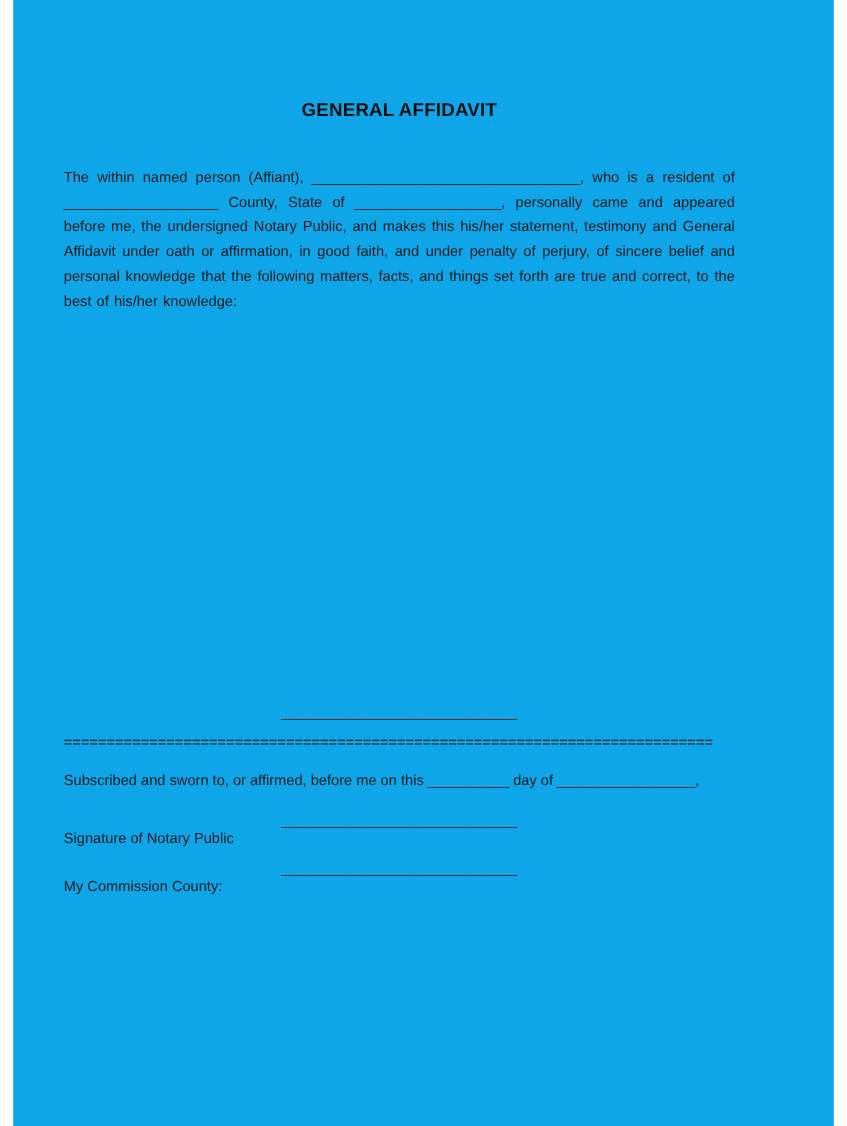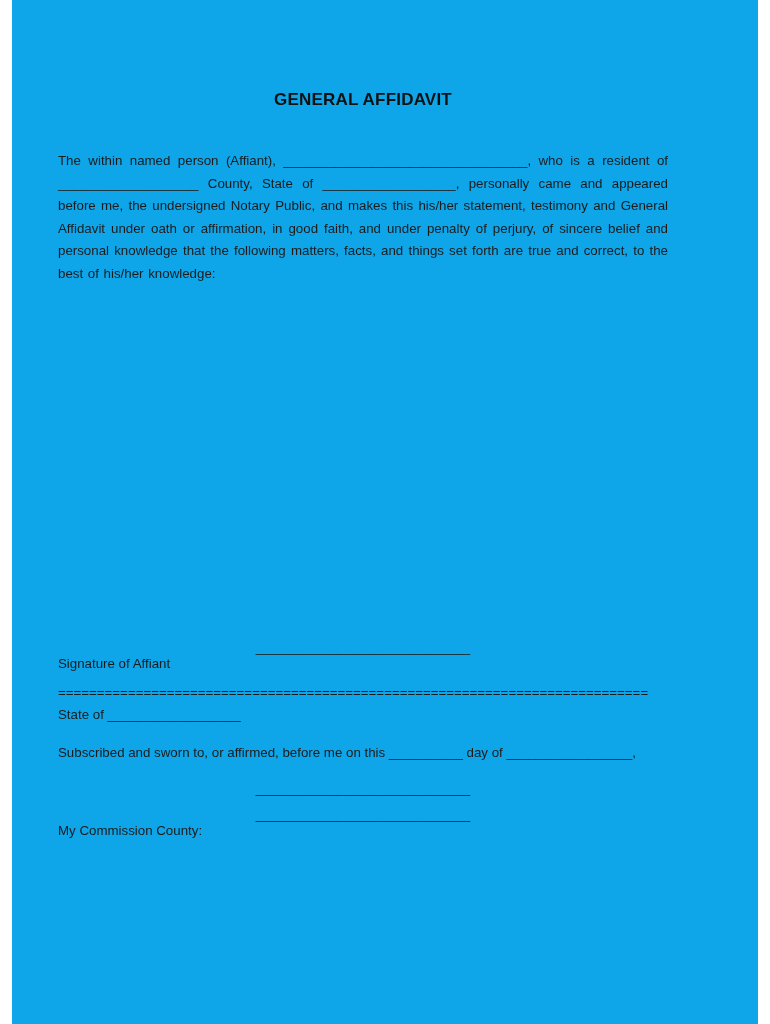--- a/index.html
+++ b/index.html
@@ -67,34 +67,33 @@
 
   <h1 class="doc-title">GENERAL AFFIDAVIT</h1>
 
   <p class="opening">The within named person (Affiant), _________________________________, who is a resident of ___________________ County, State of __________________, personally came and appeared before me, the undersigned Notary Public, and makes this his/her statement, testimony and General Affidavit under oath or affirmation, in good faith, and under penalty of perjury, of sincere belief and personal knowledge that the following matters, facts, and things set forth are true and correct, to the best of his/her knowledge:</p>
 
   <div class="spacer"></div>
 
 
   <div class="sig-block">
     <div class="sig-underline">_____________________________</div>
-    <div class="sig-label">Signature of Affiant</div>
   </div>
 
   <div class="divider">============================================================================</div>
 
-  <div class="plain-line">State of __________________</div>
 
 
   <div class="sworn-block">
     <div class="plain-line">Subscribed and sworn to, or affirmed, before me on this __________ day of _________________,</div>
   </div>
 
   <div class="notary-block">
     <div class="sig-underline">_____________________________</div>
+    <div class="sig-label">Signature of Notary Public</div>
   </div>
 
   <div class="commission-block">
     <div class="sig-underline">_____________________________</div>
     <div class="sig-label">My Commission County:</div>
   </div>
 
 </div>
 
 </body></html>

